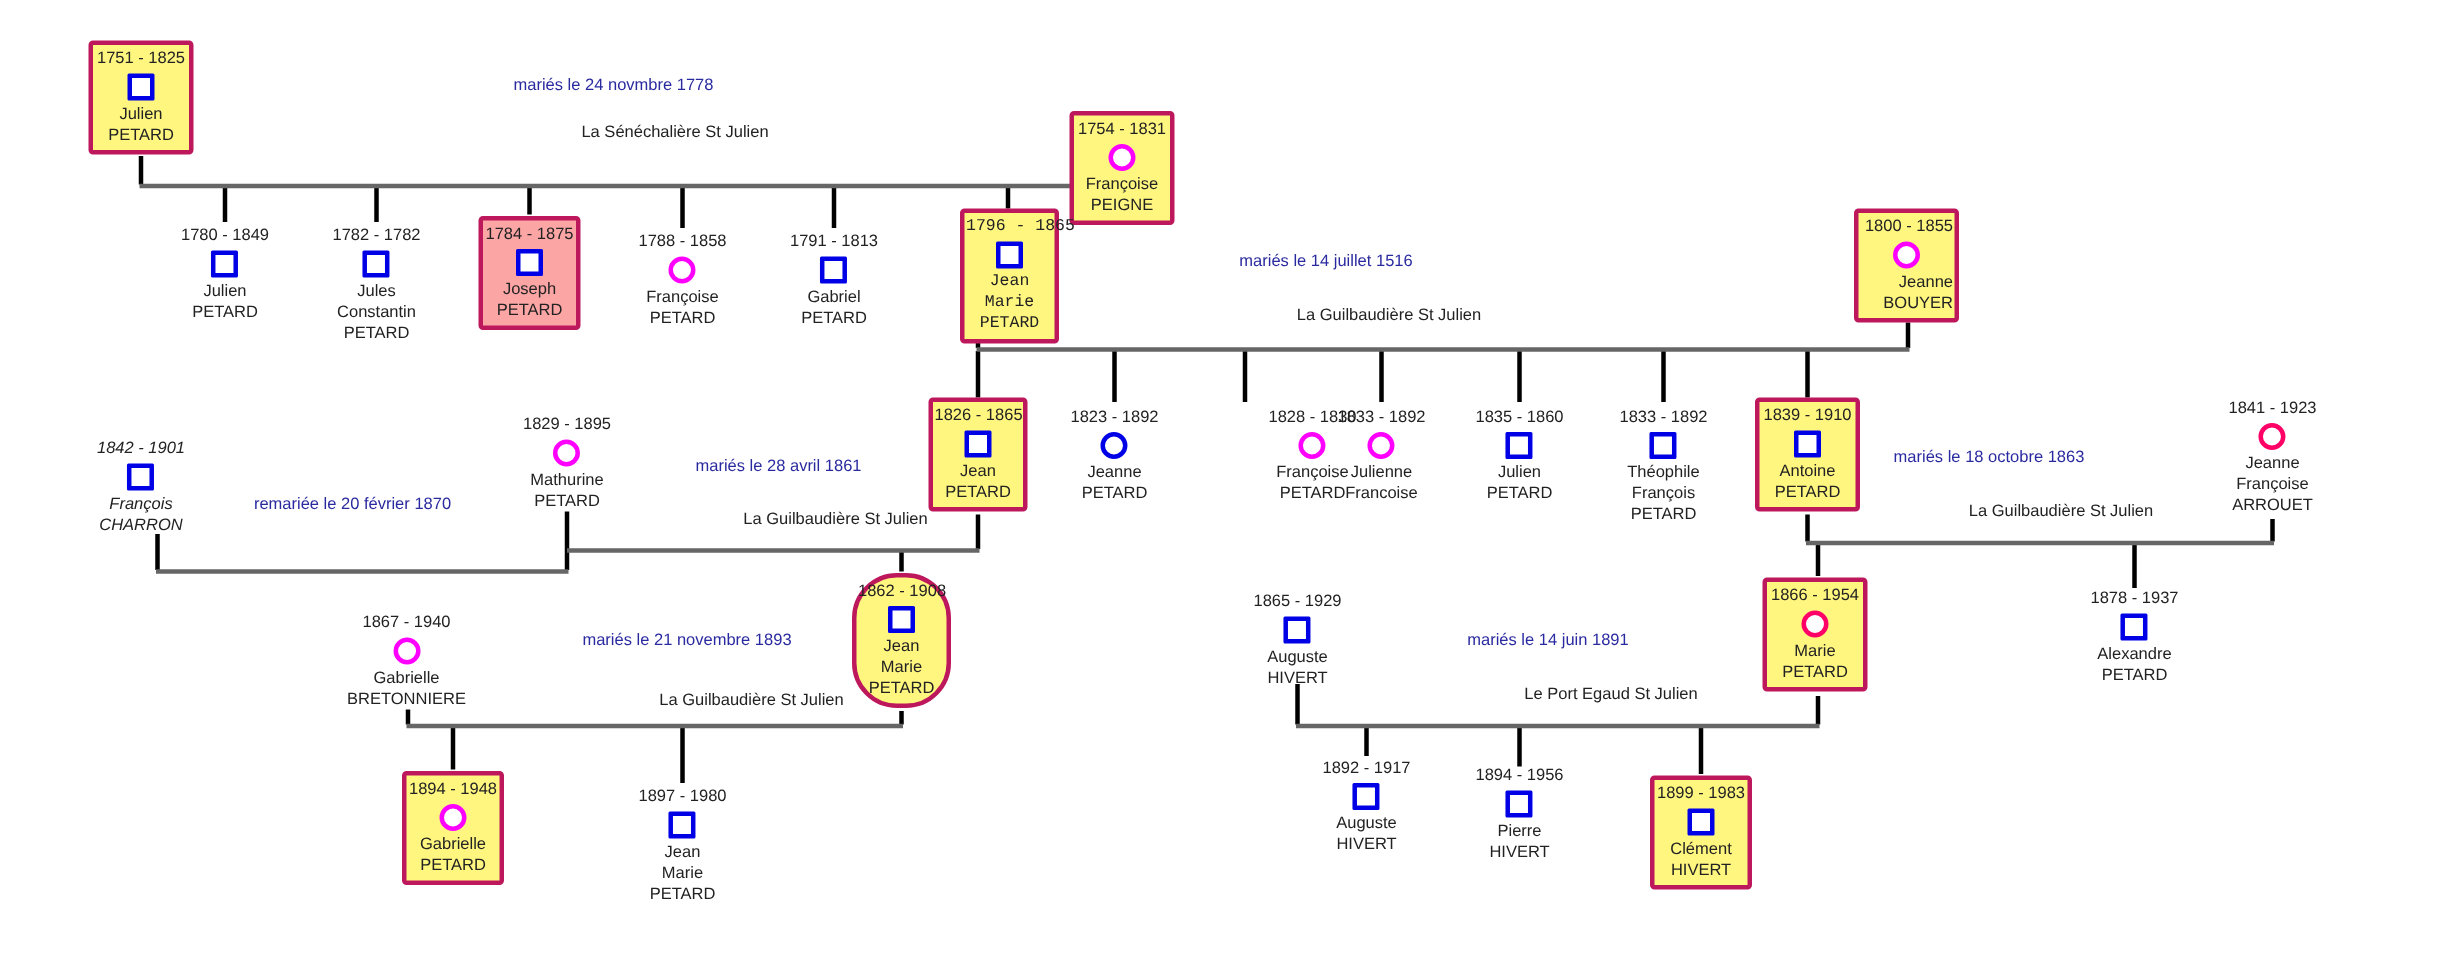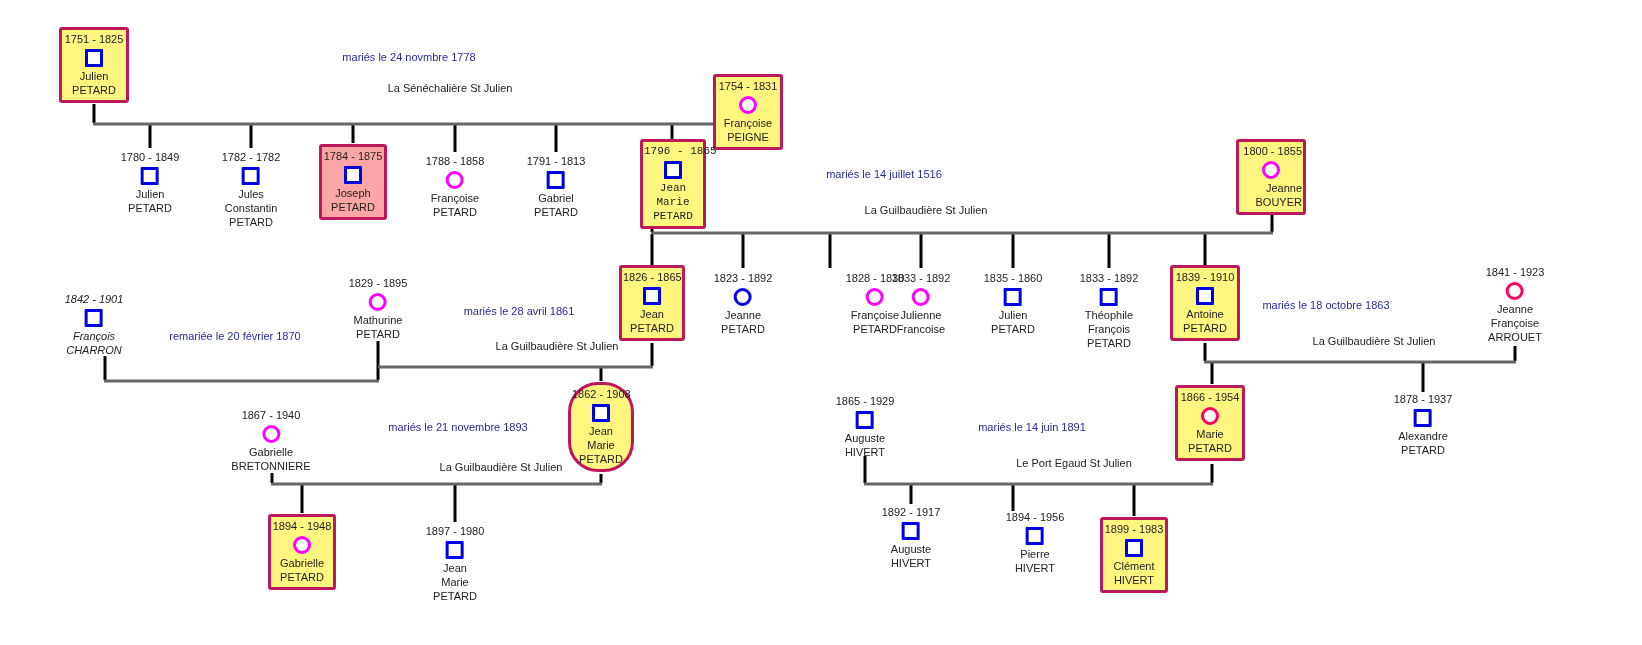--- a/index.html
+++ b/index.html
@@ -257,21 +257,21 @@
   <span class="name">Jean</span>
   <span class="name">Marie</span>
   <span class="name">PETARD</span>
 </div>
 <div class="node" style="left:911px; top:505px;">
   <div class="dates">1892 - 1917</div>
   <div class="sym male"></div>
   <span class="name">Auguste</span>
   <span class="name">HIVERT</span>
 </div>
-<div class="node" style="left:1013px; top:510px;margin-left:22px;">
+<div class="node" style="left:1013px; top:510px;">
   <div class="dates">1894 - 1956</div>
   <div class="sym male"></div>
   <span class="name">Pierre</span>
   <span class="name">HIVERT</span>
 </div>
 <div class="node boxed" style="left:1134px; top:517px; width:60px;">
   <div class="dates">1899 - 1983</div>
   <div class="sym male"></div>
   <span class="name">Clément</span>
   <span class="name">HIVERT</span>

